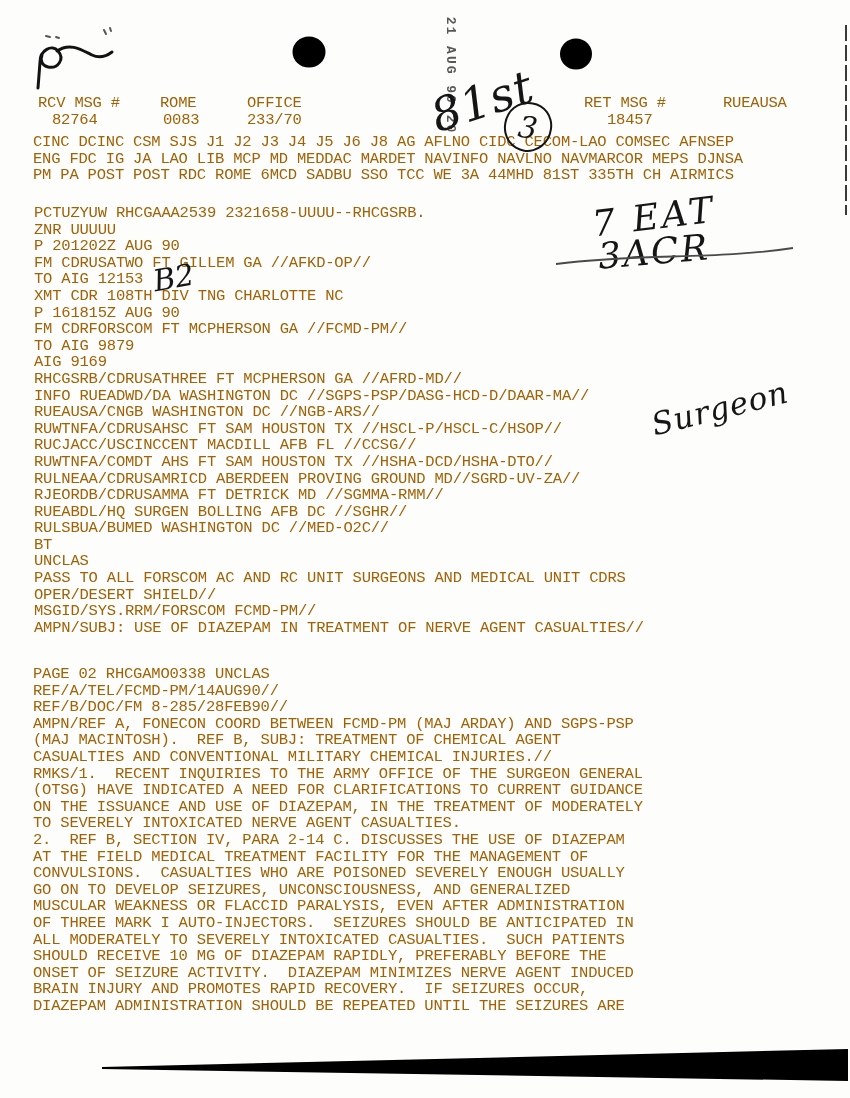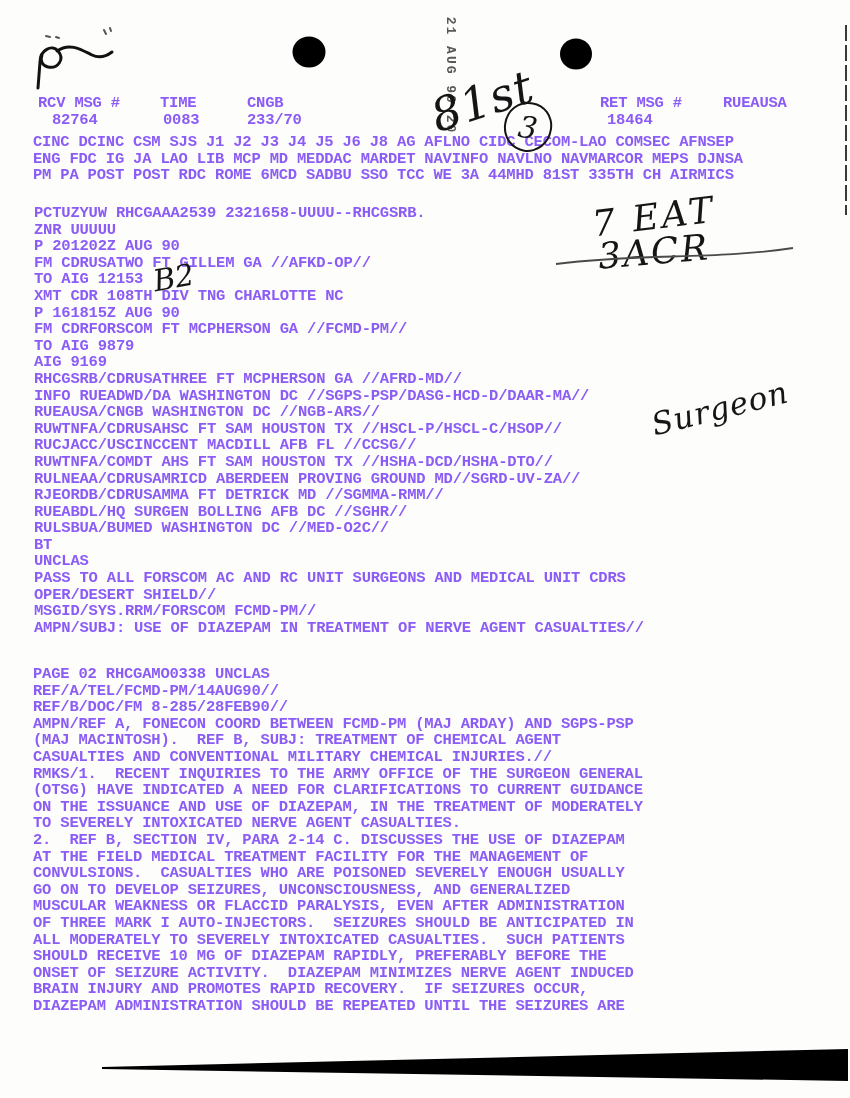--- a/index.html
+++ b/index.html
@@ -8,24 +8,24 @@
     width:850px;height:1098px;
     background:#fdfdfb;
     overflow:hidden;
     font-family:"Liberation Mono","DejaVu Sans Mono",monospace;
     color:#161616;
   }
   .tw{ 
     position:absolute;
     font-family:"Liberation Mono","DejaVu Sans Mono",monospace;
     font-size:15.5px;
-    font-weight:bold;
+    font-weight:normal;
     line-height:16.6px;
     white-space:pre;
-    color:#8b5cf6;
+    color:#a16207;
     letter-spacing:-0.2px;
   }
   .hw{ 
     position:absolute;
     font-family:"DejaVu Serif","Liberation Serif",serif;
     font-style:italic;
     color:#151515;
     white-space:nowrap;
   }
   .hw-81st{left:430px;top:74px;font-size:46px;transform:rotate(-18deg);letter-spacing:1px;}
@@ -49,26 +49,26 @@
   }
   .overlay{position:absolute;left:0;top:0;pointer-events:none;}
 </style>
 </head>
 <body>
 
 <div class="page">
 
   <span class="tw" style="left:38px;top:95px">RCV MSG #</span>
   <span class="tw" style="left:52px;top:112px">82764</span>
-  <span class="tw" style="left:160px;top:95px">TIME</span>
+  <span class="tw" style="left:160px;top:95px">ROME</span>
   <span class="tw" style="left:163px;top:112px">0083</span>
-  <span class="tw" style="left:247px;top:95px">CNGB</span>
+  <span class="tw" style="left:247px;top:95px">OFFICE</span>
   <span class="tw" style="left:247px;top:112px">233/70</span>
-  <span class="tw" style="left:600px;top:95px">RET MSG #</span>
-  <span class="tw" style="left:607px;top:112px">18464</span>
+  <span class="tw" style="left:584px;top:95px">RET MSG #</span>
+  <span class="tw" style="left:607px;top:112px">18457</span>
   <span class="tw" style="left:723px;top:95px">RUEAUSA</span>
 
   <div class="tw" style="left:33px;top:134px">CINC DCINC CSM SJS J1 J2 J3 J4 J5 J6 J8 AG AFLNO CIDC CECOM-LAO COMSEC AFNSEP
 ENG FDC IG JA LAO LIB MCP MD MEDDAC MARDET NAVINFO NAVLNO NAVMARCOR MEPS DJNSA
 PM PA POST POST RDC ROME 6MCD SADBU SSO TCC WE 3A 44MHD 81ST 335TH CH AIRMICS</div>
 
   <div class="tw" style="left:34px;top:205px">PCTUZYUW RHCGAAA2539 2321658-UUUU--RHCGSRB.
 ZNR UUUUU
 P 201202Z AUG 90
 FM CDRUSATWO FT GILLEM GA //AFKD-OP//

